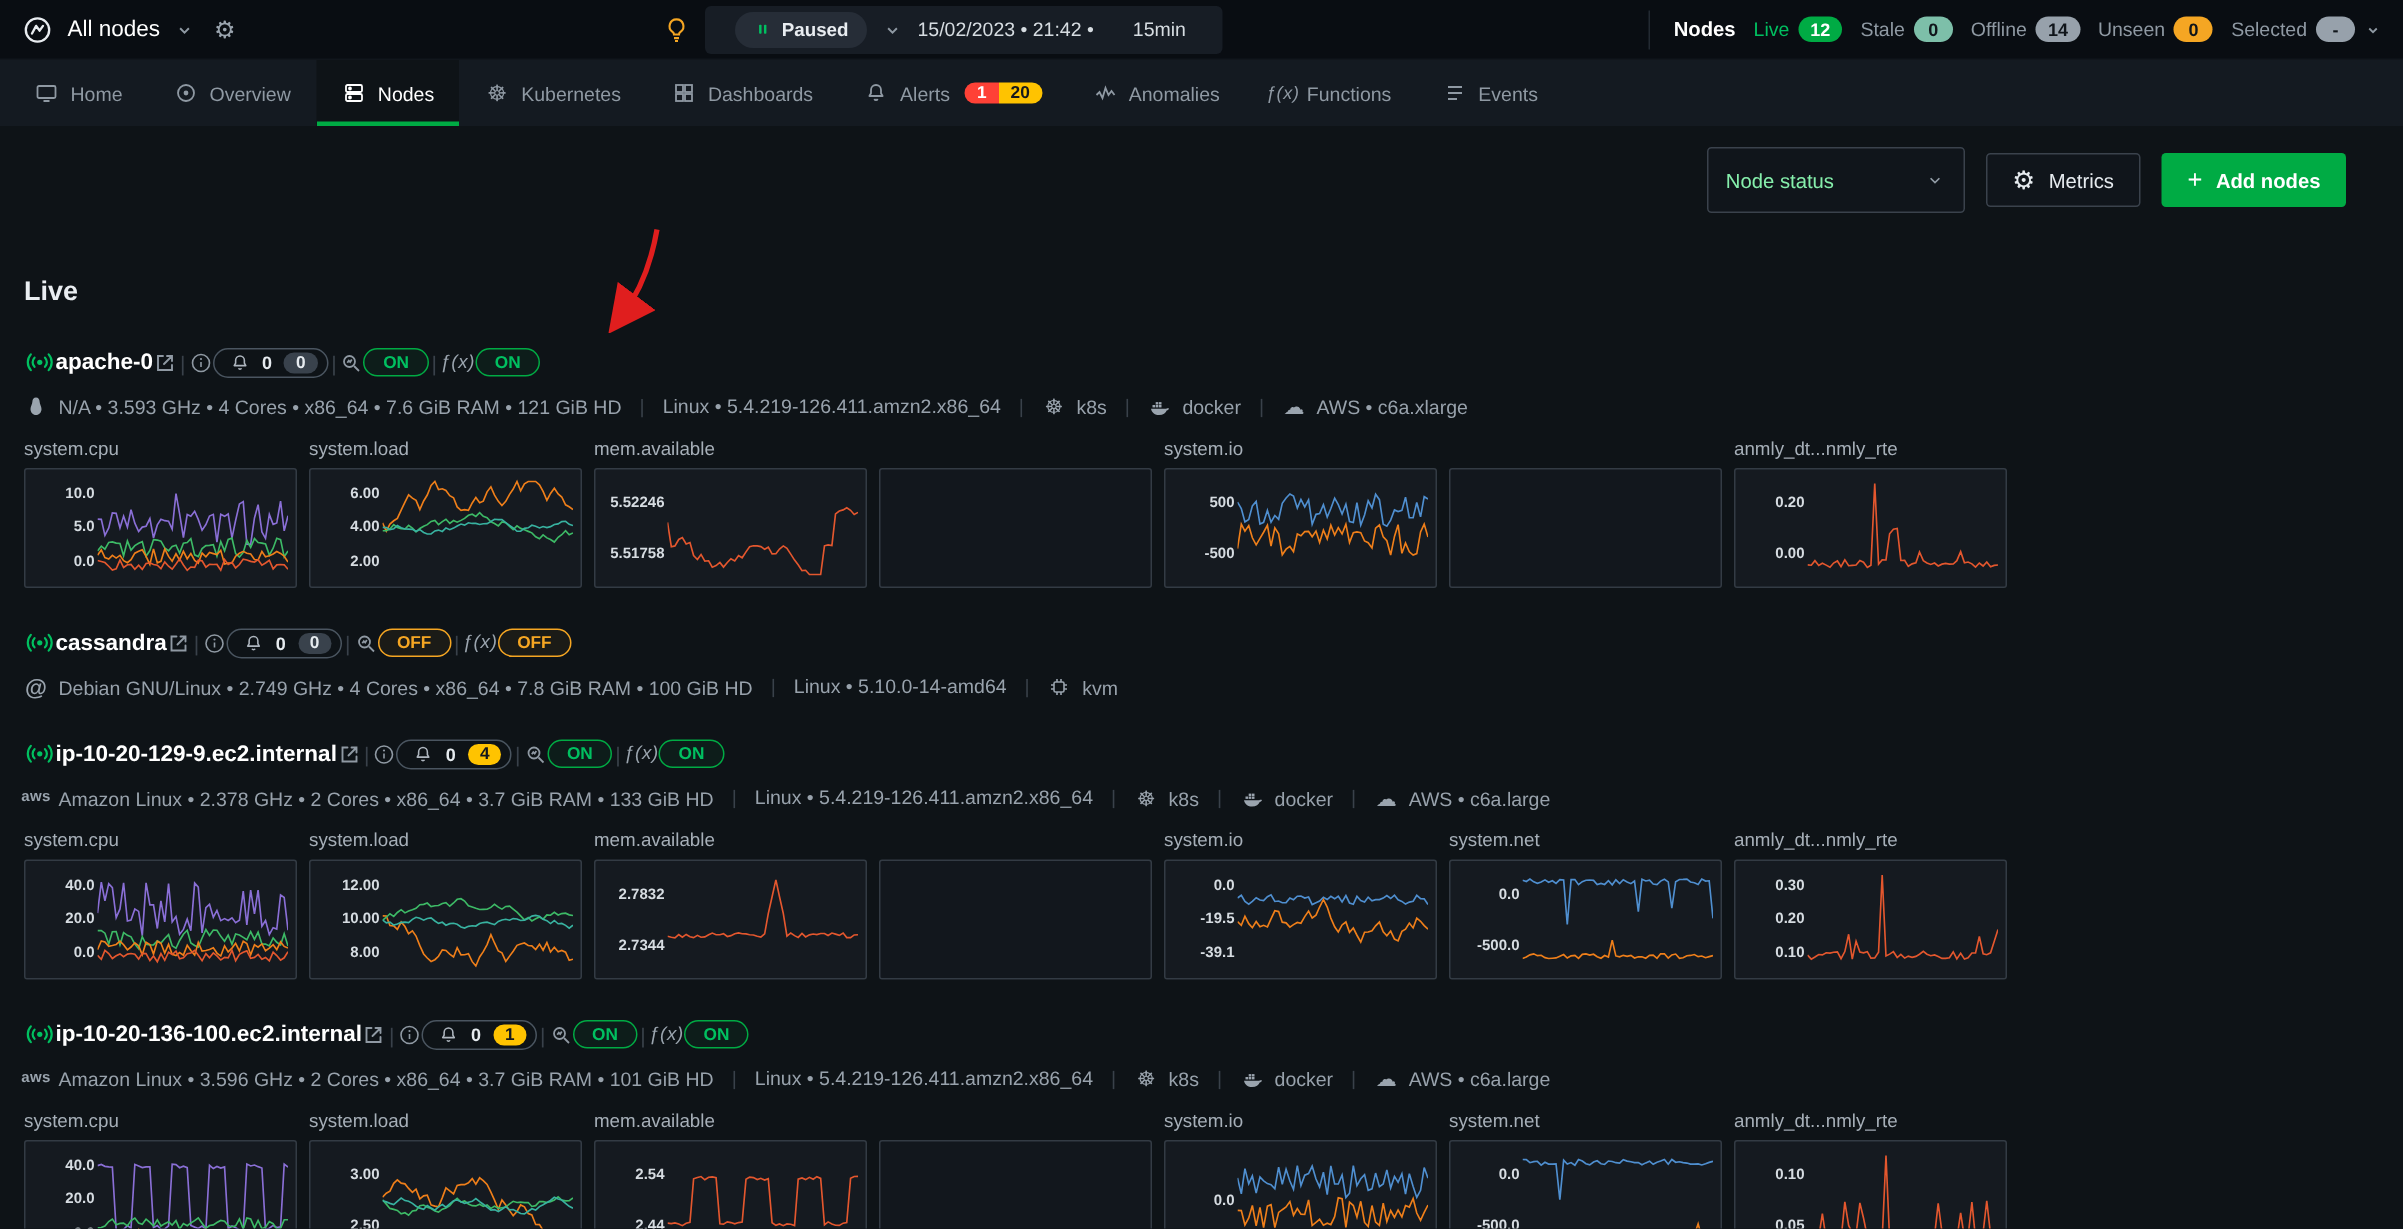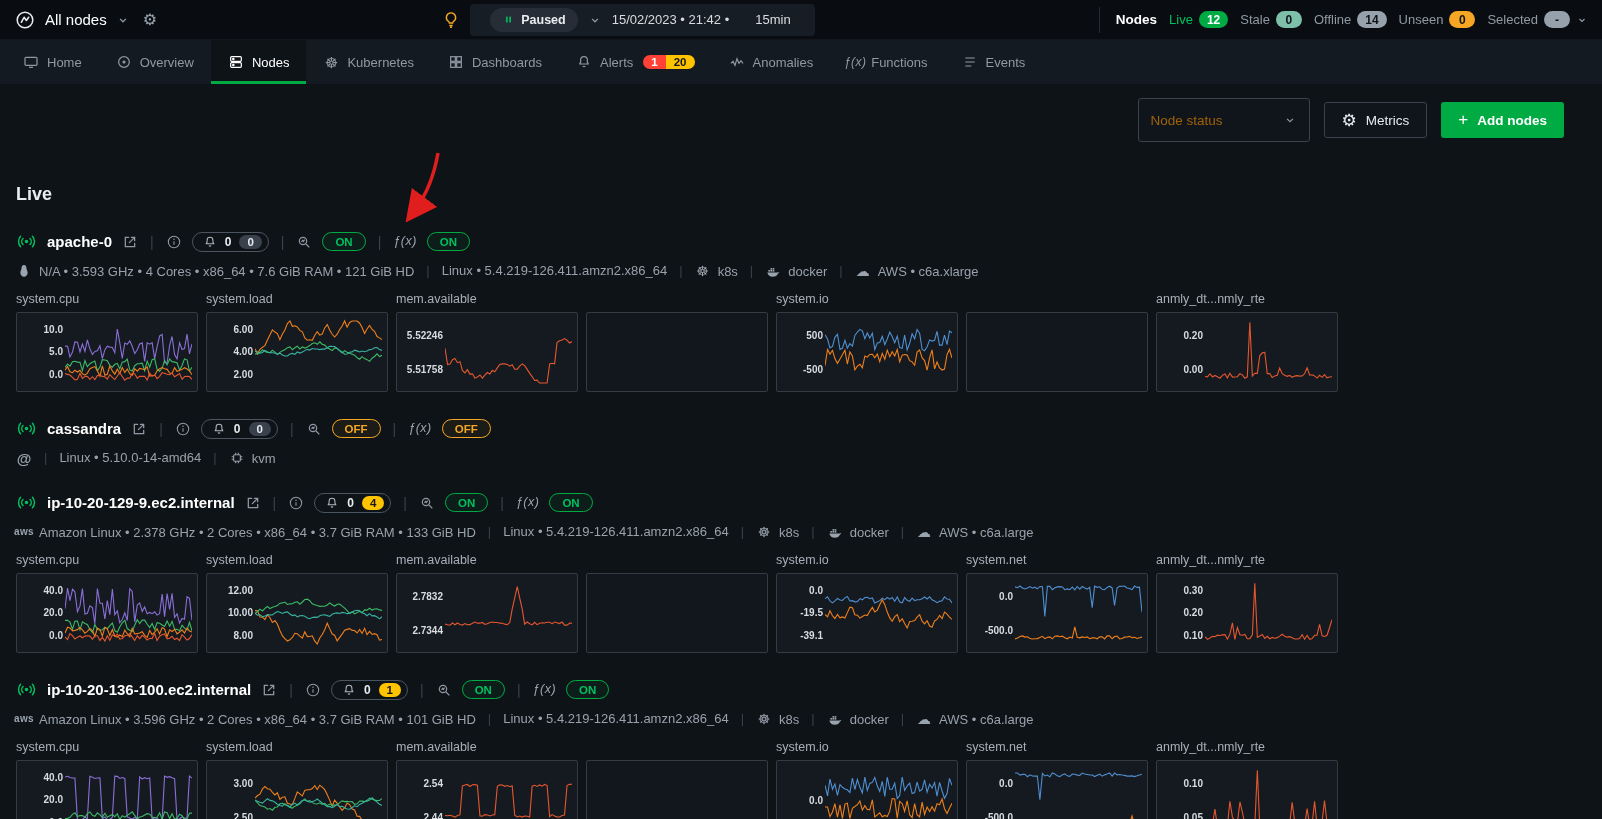--- a/index.html
+++ b/index.html
@@ -38,29 +38,29 @@
   .tab .uni{font-size:15px;color:inherit}
   .tab.active{background:#0e1317;color:#fff;box-shadow:inset 0 -3px 0 #00ab44}
   .tab .duo{display:flex;margin-left:2px}
   .mini-badge{font-size:11.5px;font-weight:700;padding:1px 8px;color:#14181d}
   .mini-badge.crit{background:#ff4136;color:#fff;border-radius:10px 0 0 10px}
   .mini-badge.warn{background:#ffc300;border-radius:0 10px 10px 0}
   .fx-glyph{font-style:italic;font-size:12px;letter-spacing:.5px}
   
   .content{padding:0 16px}
   .toolbar-row{display:flex;justify-content:flex-end;align-items:center;gap:14px;margin-top:14px;padding-right:22px}
-  .select{width:172px;height:44px;border:1px solid #3a424c;border-radius:3px;display:flex;align-items:center;justify-content:space-between;padding:0 12px;color:#a16207;font-size:13.5px;background:#10151b;cursor:pointer}
+  .select{width:172px;height:44px;border:1px solid #3a424c;border-radius:3px;display:flex;align-items:center;justify-content:space-between;padding:0 12px;color:#86efac;font-size:13.5px;background:#10151b;cursor:pointer}
   .btn{height:36px;border-radius:3px;display:flex;align-items:center;gap:9px;padding:0 17px;font-size:13.5px;cursor:pointer}
   .btn-metrics{border:1px solid #3a424c;color:#e6ebef;background:#10151b}
   .btn-metrics .uni{color:#e6ebef;font-size:17px}
   .btn-add{background:#00ab44;color:#fff;font-weight:700}
   .btn-add .plus{font-size:17px;font-weight:400}
   .section-title{font-size:18px;font-weight:700;color:#e9edf1;margin-top:42px;margin-left:0}
   
-  .node-head{display:flex;align-items:center;gap:10px;margin-top:26px}
+  .node-head{display:flex;align-items:center;margin-top:26px}
   .sig{width:21px;height:21px;color:#00c060}
   .node-name{font-size:15px;font-weight:700;color:#fff;cursor:pointer}
   .hico{width:16px;height:16px;color:#8f99a3;cursor:pointer}
   .hsep{color:#39414a;font-size:14px;margin:0 2px}
   .alert-pill{display:inline-flex;align-items:center;gap:8px;border:1px solid #4a5560;border-radius:13px;padding:2px 6px 2px 10px;font-size:12px;font-weight:700;color:#e6ebef;cursor:pointer}
   .alert-pill .icon{width:14px;height:14px;color:#aeb6bf}
   .alert-pill .chip{background:#39424c;border-radius:9px;padding:1px 8px;font-size:11.5px}
   .alert-pill .chip.warn{background:#ffc300;color:#14181d}
   .st-pill{border-radius:12px;padding:2.5px 12px;font-size:11.5px;font-weight:700;cursor:pointer}
   .st-pill.on{border:1px solid #00ab44;color:#00c060;background:rgba(0,171,68,.07)}
@@ -471,20 +471,21 @@
             </svg>
           </span>
           <span class="st-pill off">OFF</span>
           <span class="hsep">|</span>
           <span class="icon fxi fx-glyph">ƒ(x)</span>
           <span class="st-pill off">OFF</span>
         </div>
         <div class="node-meta">
           <span class="meta-seg">
             <span class="icon at-txt">@</span>
+            <span>Debian GNU/Linux • 2.749 GHz • 4 Cores • x86_64 • 7.8 GiB RAM • 100 GiB HD</span>
           </span>
           <span class="msep">|</span>
           <span class="meta-seg">
             <span>Linux • 5.10.0-14-amd64</span>
           </span>
           <span class="msep">|</span>
           <span class="meta-seg">
             <span class="icon ">
               <svg viewBox="0 0 24 24" fill="none" stroke="currentColor" stroke-width="1.6">
                 <rect x="7" y="7" width="10" height="10" rx="1.5"></rect>

